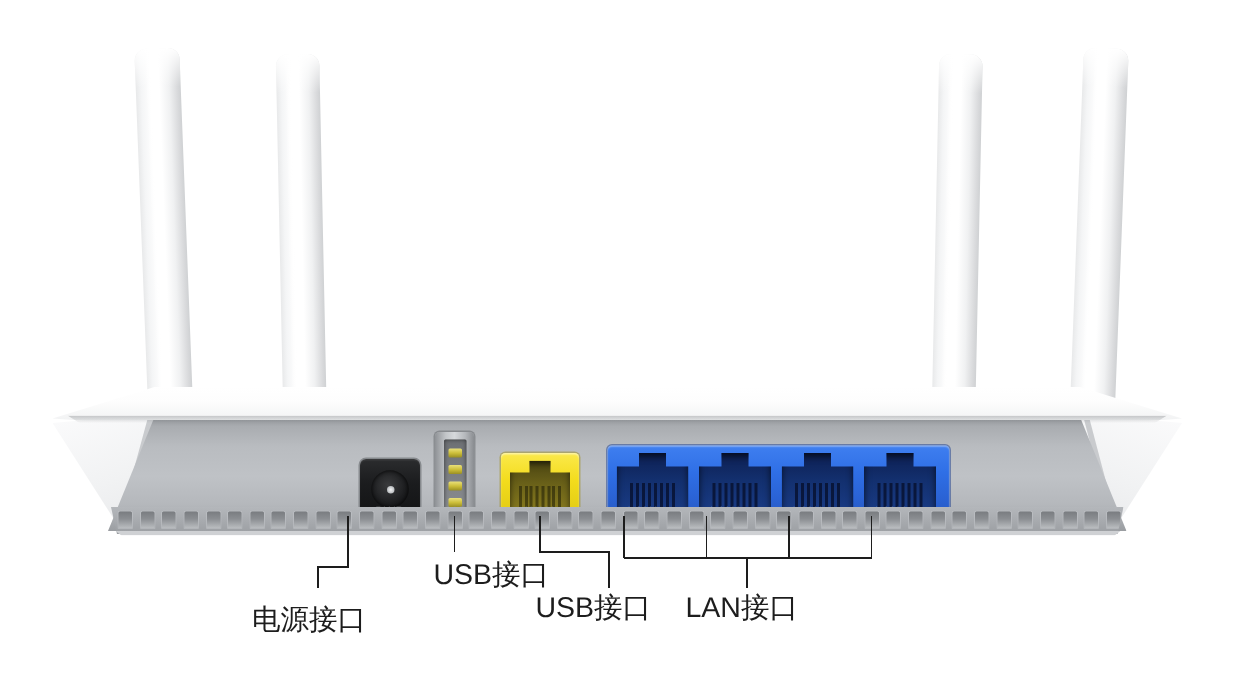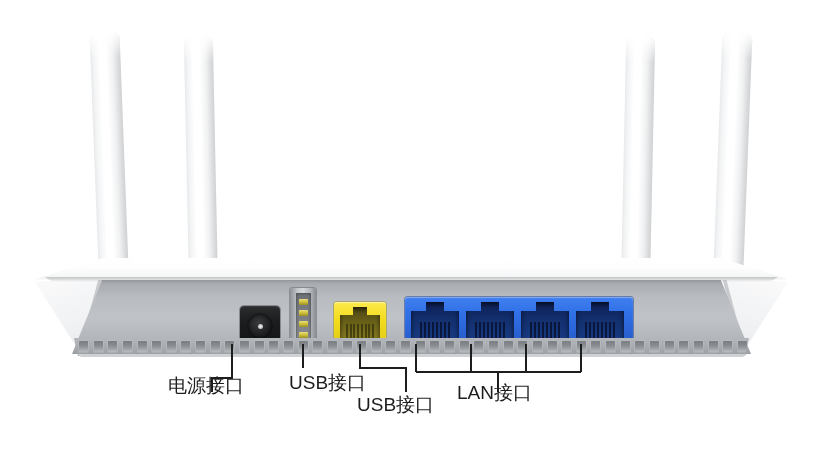--- a/index.html
+++ b/index.html
@@ -523,18 +523,18 @@
 
       <path d="M 416 344 L 416 372"></path>
       <path d="M 471 344 L 471 372"></path>
       <path d="M 526 344 L 526 372"></path>
       <path d="M 581 344 L 581 372"></path>
       <path d="M 416 372 L 581 372"></path>
       <path d="M 498 372 L 498 392"></path>
     </g>
   </svg>
 
-  <div class="cl-label" style="left:168px; top:373px;text-align:right;">电源接口</div>
+  <div class="cl-label" style="left:168px; top:400px;text-align:right;">电源接口</div>
   <div class="cl-label" style="left:276px; top:370px;margin-left:13px;">USB接口</div>
   <div class="cl-label" style="left:357px; top:392px;">USB接口</div>
-  <div class="cl-label" style="left:457px; top:380px;">LAN接口</div>
+  <div class="cl-label" style="left:457px; top:392px;">LAN接口</div>
 
 </div>
 
 </body></html>

